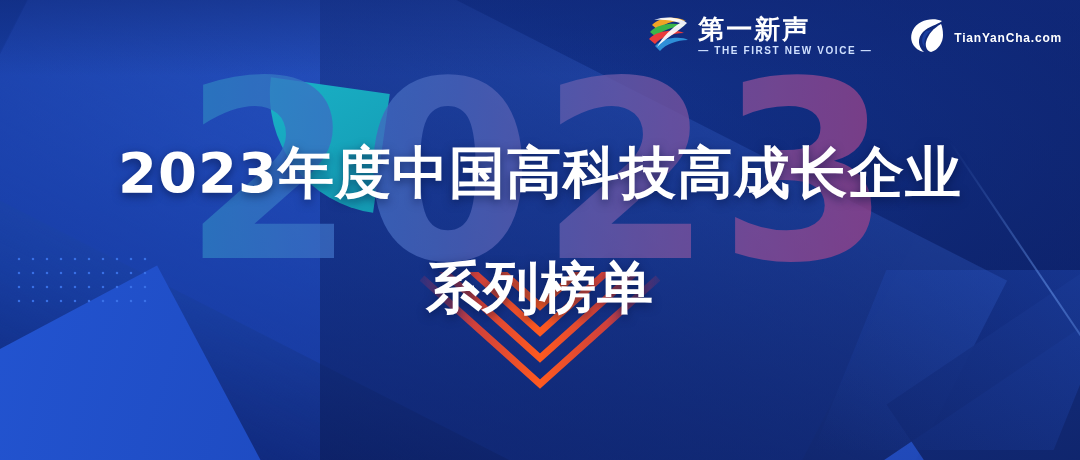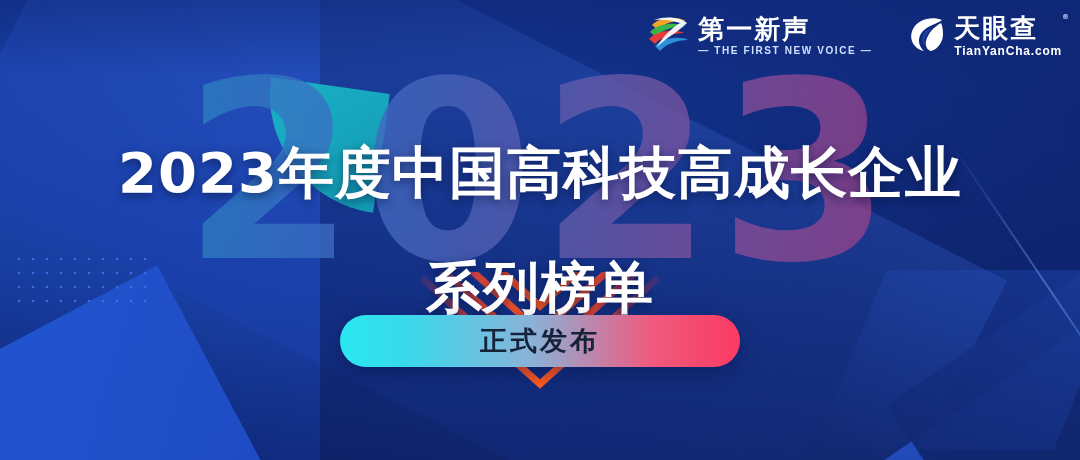--- a/index.html
+++ b/index.html
@@ -197,23 +197,20 @@
         <polyline points="2,-72 120,34 238,-72"></polyline>
       </g>
     </svg>
   </div>
 
   <div class="headline">
     <span class="l1">2023年度中国高科技高成长企业</span>
     <span class="l2">系列榜单</span>
   </div>
 
-  <div class="cta">
-    <span class="cta-label">正式发布</span>
-  </div>
 
   <div class="logos">
 
     <div class="logo">
       <span class="logo-mark">
         <svg width="44" height="40" viewBox="0 0 44 40" aria-hidden="true">
           <path d="M6 11 C14 2, 33 2, 40 7 C30 6, 18 9, 12 16 Z" fill="#f0a326"></path>
           <path d="M4 18 C12 9, 31 8, 39 12 C28 12, 16 16, 10 23 Z" fill="#3ab54a"></path>
           <path d="M3 25 C11 16, 30 15, 38 19 C27 19, 15 23, 9 30 Z" fill="#ea3b3b"></path>
           <path d="M9 32 C17 23, 36 22, 42 26 C31 26, 20 30, 14 37 Z" fill="#2e8fd8"></path>
@@ -228,23 +225,19 @@
 
     <div class="logo">
       <span class="logo-mark">
         <svg width="38" height="38" viewBox="0 0 38 38" aria-hidden="true">
           <path d="M34 5 C24 1, 10 4, 5 14 C0 24, 6 34, 16 36 C10 31, 9 22, 15 16 C21 10, 29 9, 34 5 Z" fill="#ffffff"></path>
           <path d="M33 8 C26 12, 20 18, 18 26 C17 31, 19 35, 23 36 C30 34, 35 27, 35 19 C35 14, 34 10, 33 8 Z" fill="#ffffff"></path>
           <path d="M24 14 C18 18, 15 25, 17 31 C13 28, 13 20, 18 15 Z" fill="#1a3fa0"></path>
         </svg>
       </span>
       <span class="logo-text">
-        <span class="logo-cn tyc-cn">
-          <span>天眼查</span>
-          <span class="tyc-tm">®</span>
-        </span>
         <span class="logo-en tyc">TianYanCha.com</span>
       </span>
     </div>
 
   </div>
 
 </div>
 
 </body></html>

